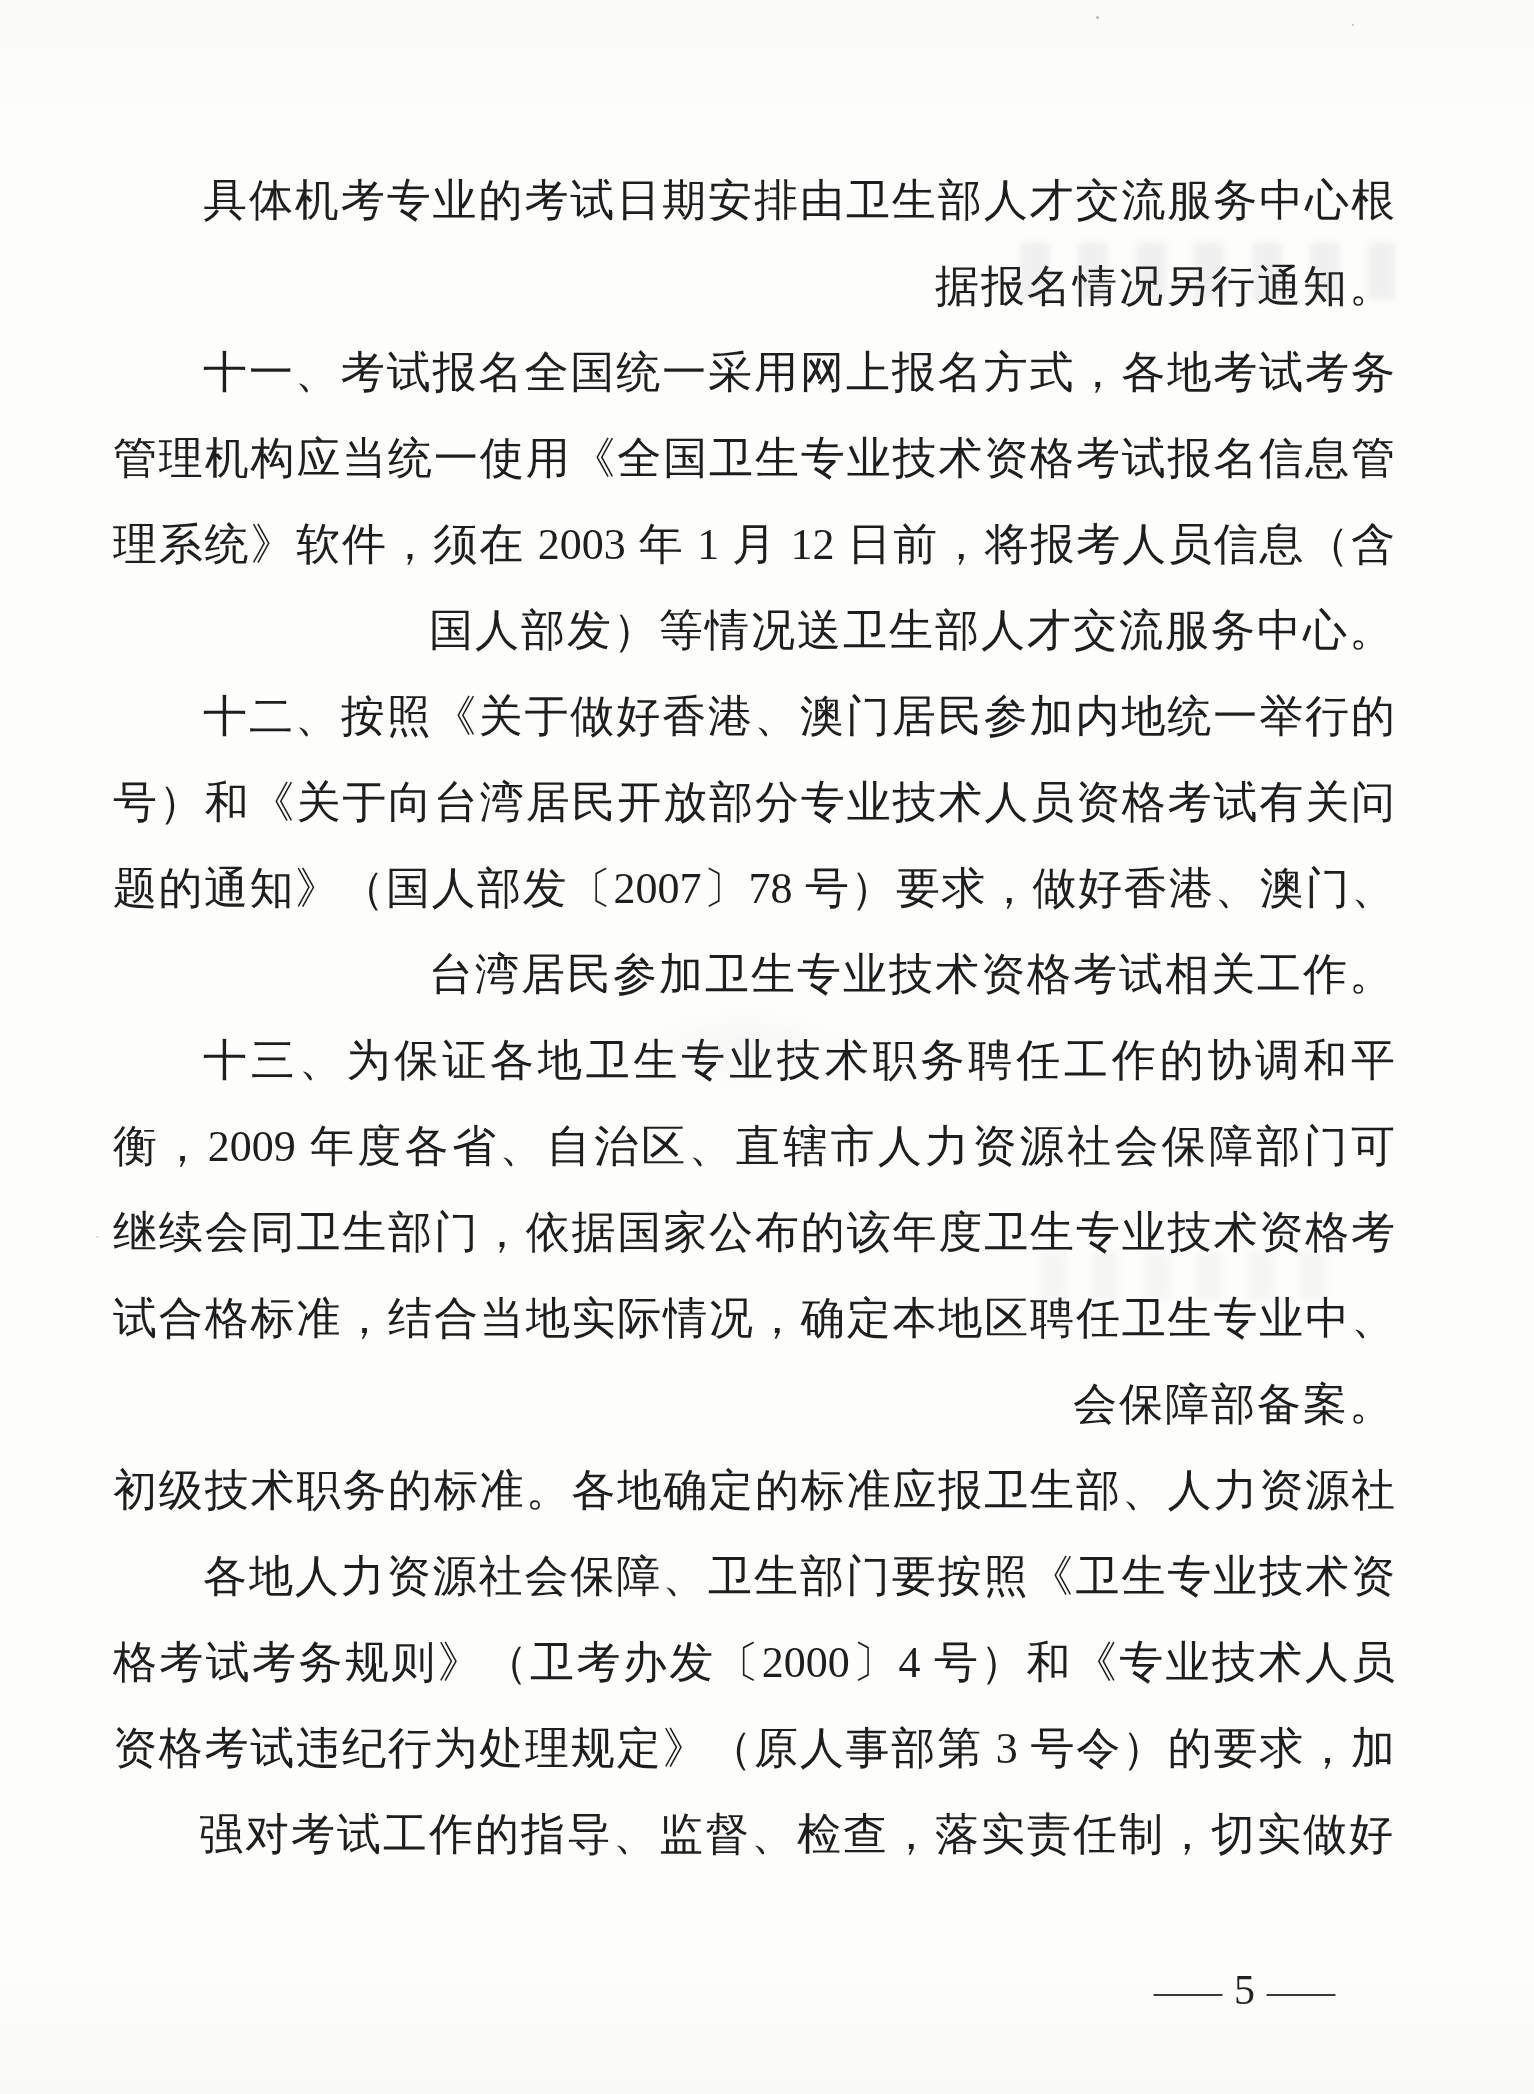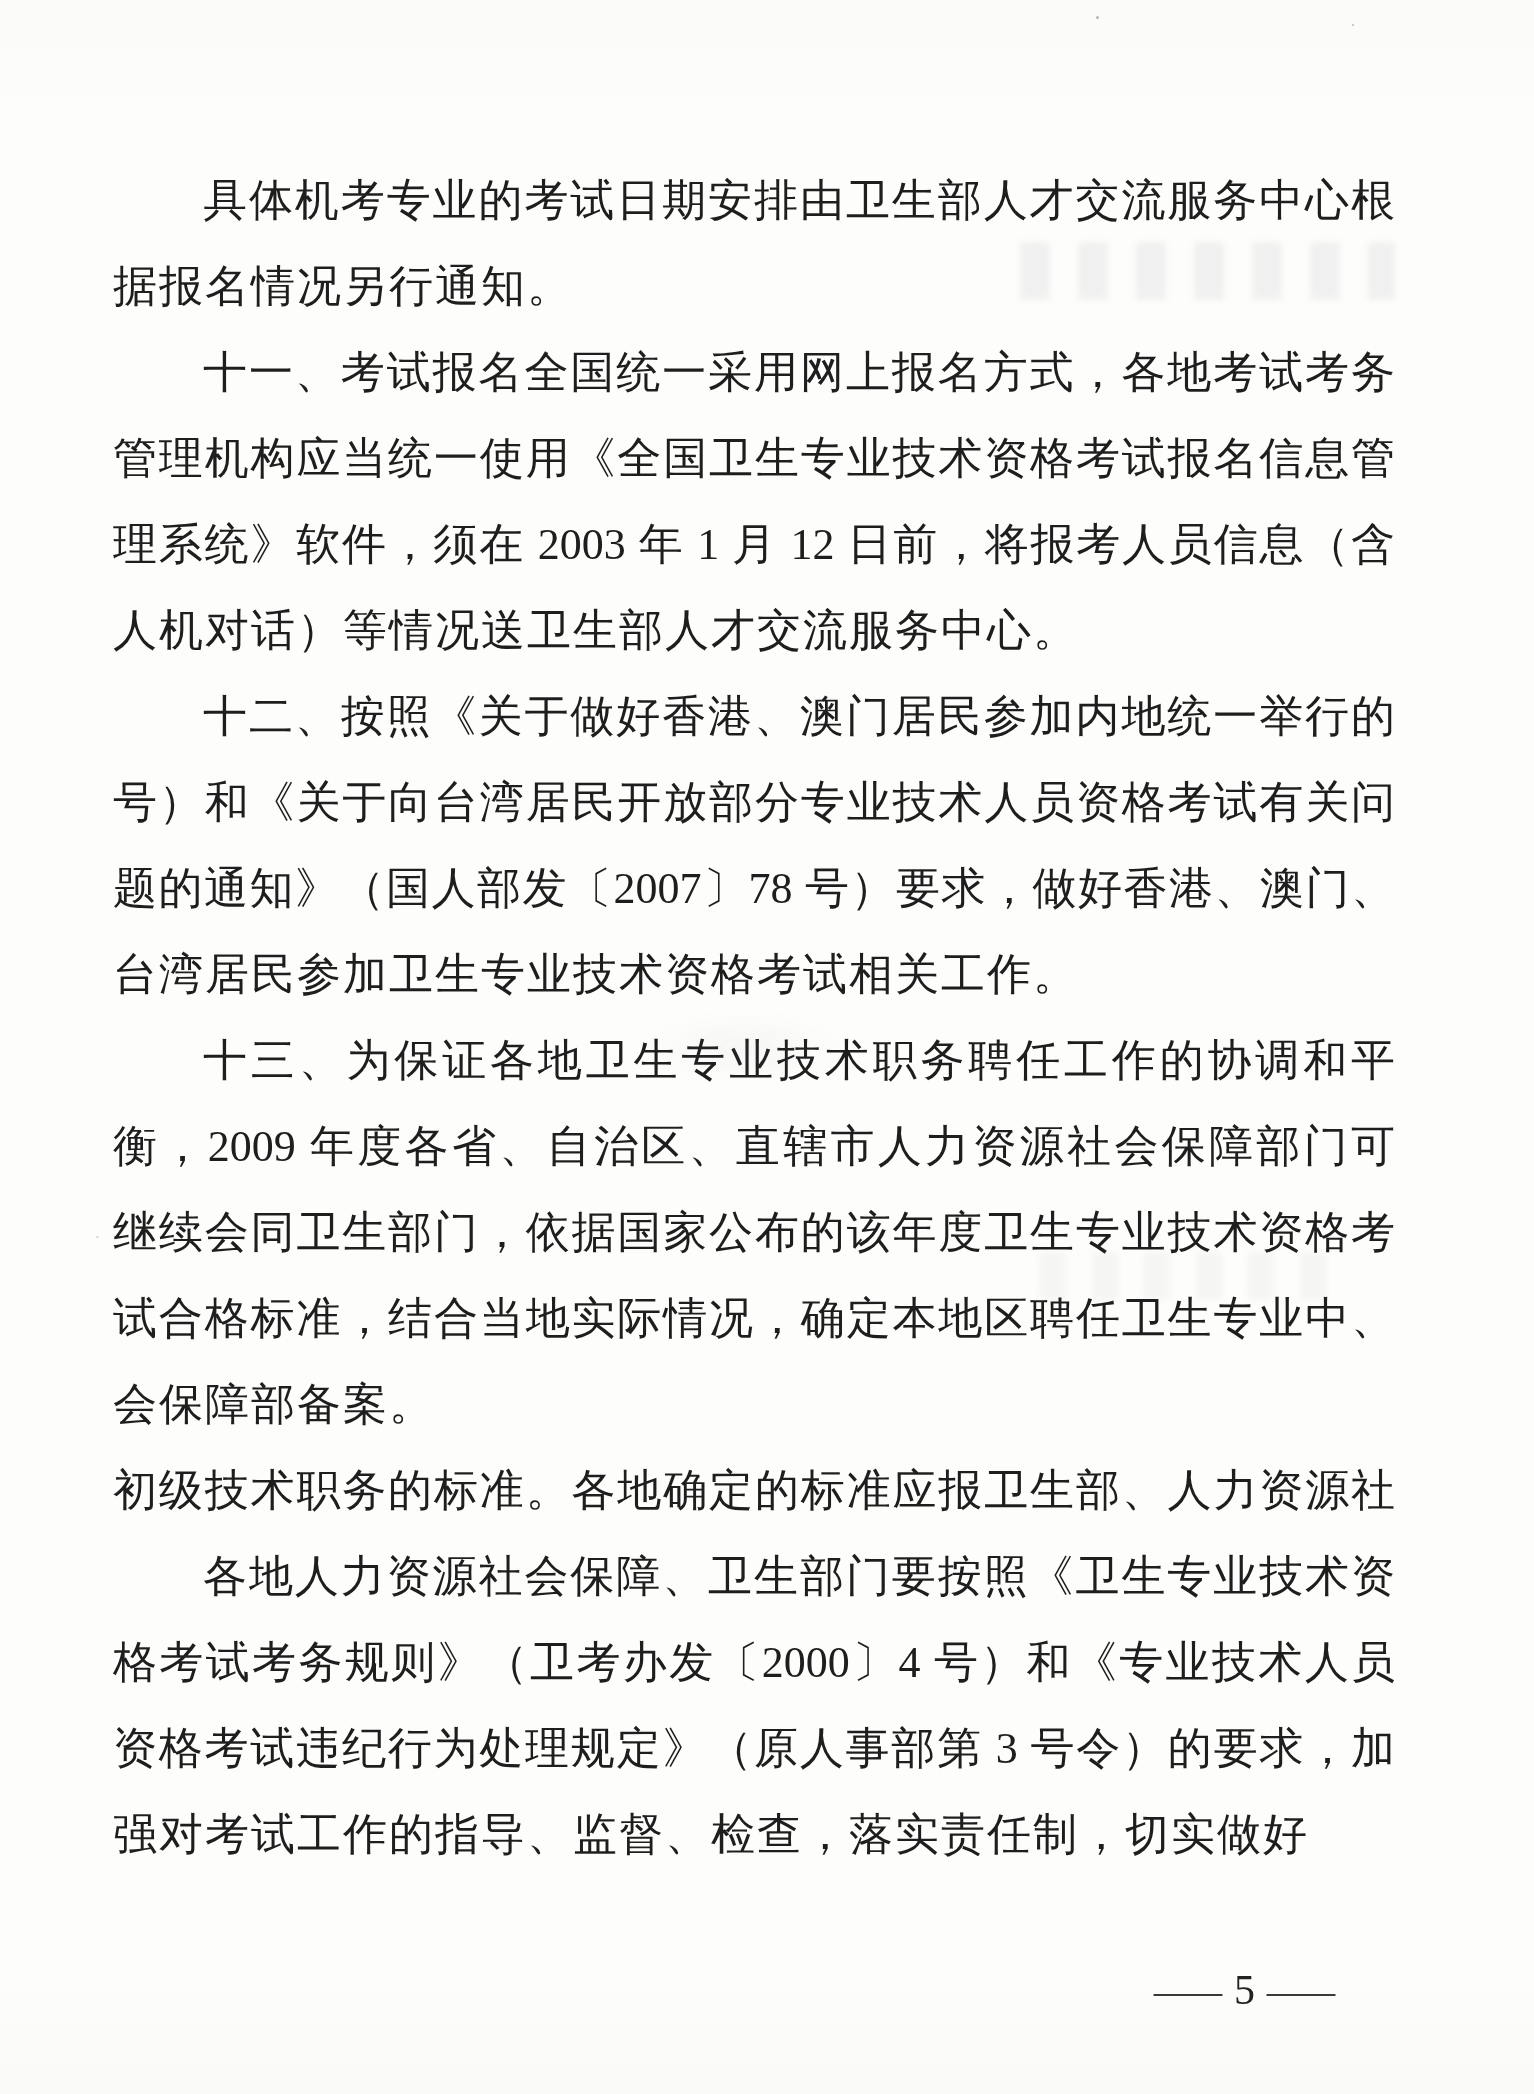--- a/index.html
+++ b/index.html
@@ -33,21 +33,21 @@
     font-weight:400;
     text-rendering:optimizeLegibility;
   }
   .line.just{
     white-space:normal;
     text-align:justify;
     text-align-last:justify;
   }
   .line.indent{ text-indent:90px; }
   .line.end{
-    text-align:left;
+    text-align:right;
     letter-spacing:2px;
   }
   .footer{
     position:absolute;
     left:1168px; top:1966px;
     display:flex;
     align-items:center;
     gap:26px;
     font-size:40px;
     color:#2c2c2c;
@@ -92,21 +92,21 @@
 <body>
 
 <div class="page">
 
   <div class="text-block">
     <p class="line just indent">具体机考专业的考试日期安排由卫生部人才交流服务中心根</p>
     <p class="line end">据报名情况另行通知。</p>
     <p class="line just indent">十一、考试报名全国统一采用网上报名方式，各地考试考务</p>
     <p class="line just">管理机构应当统一使用《全国卫生专业技术资格考试报名信息管</p>
     <p class="line just">理系统》软件，须在 2003 年 1 月 12 日前，将报考人员信息（含</p>
-    <p class="line end">人机对话）等情况送卫生部人才交流服务中心。</p>
+    <p class="line end">国人部发）等情况送卫生部人才交流服务中心。</p>
     <p class="line just indent">十二、按照《关于做好香港、澳门居民参加内地统一举行的</p>
     <p class="line just">号）和《关于向台湾居民开放部分专业技术人员资格考试有关问</p>
     <p class="line just">题的通知》（国人部发〔2007〕78 号）要求，做好香港、澳门、</p>
     <p class="line end">台湾居民参加卫生专业技术资格考试相关工作。</p>
     <p class="line just indent">十三、为保证各地卫生专业技术职务聘任工作的协调和平</p>
     <p class="line just">衡，2009 年度各省、自治区、直辖市人力资源社会保障部门可</p>
     <p class="line just">继续会同卫生部门，依据国家公布的该年度卫生专业技术资格考</p>
     <p class="line just">试合格标准，结合当地实际情况，确定本地区聘任卫生专业中、</p>
     <p class="line end">会保障部备案。</p>
     <p class="line just">初级技术职务的标准。各地确定的标准应报卫生部、人力资源社</p>

